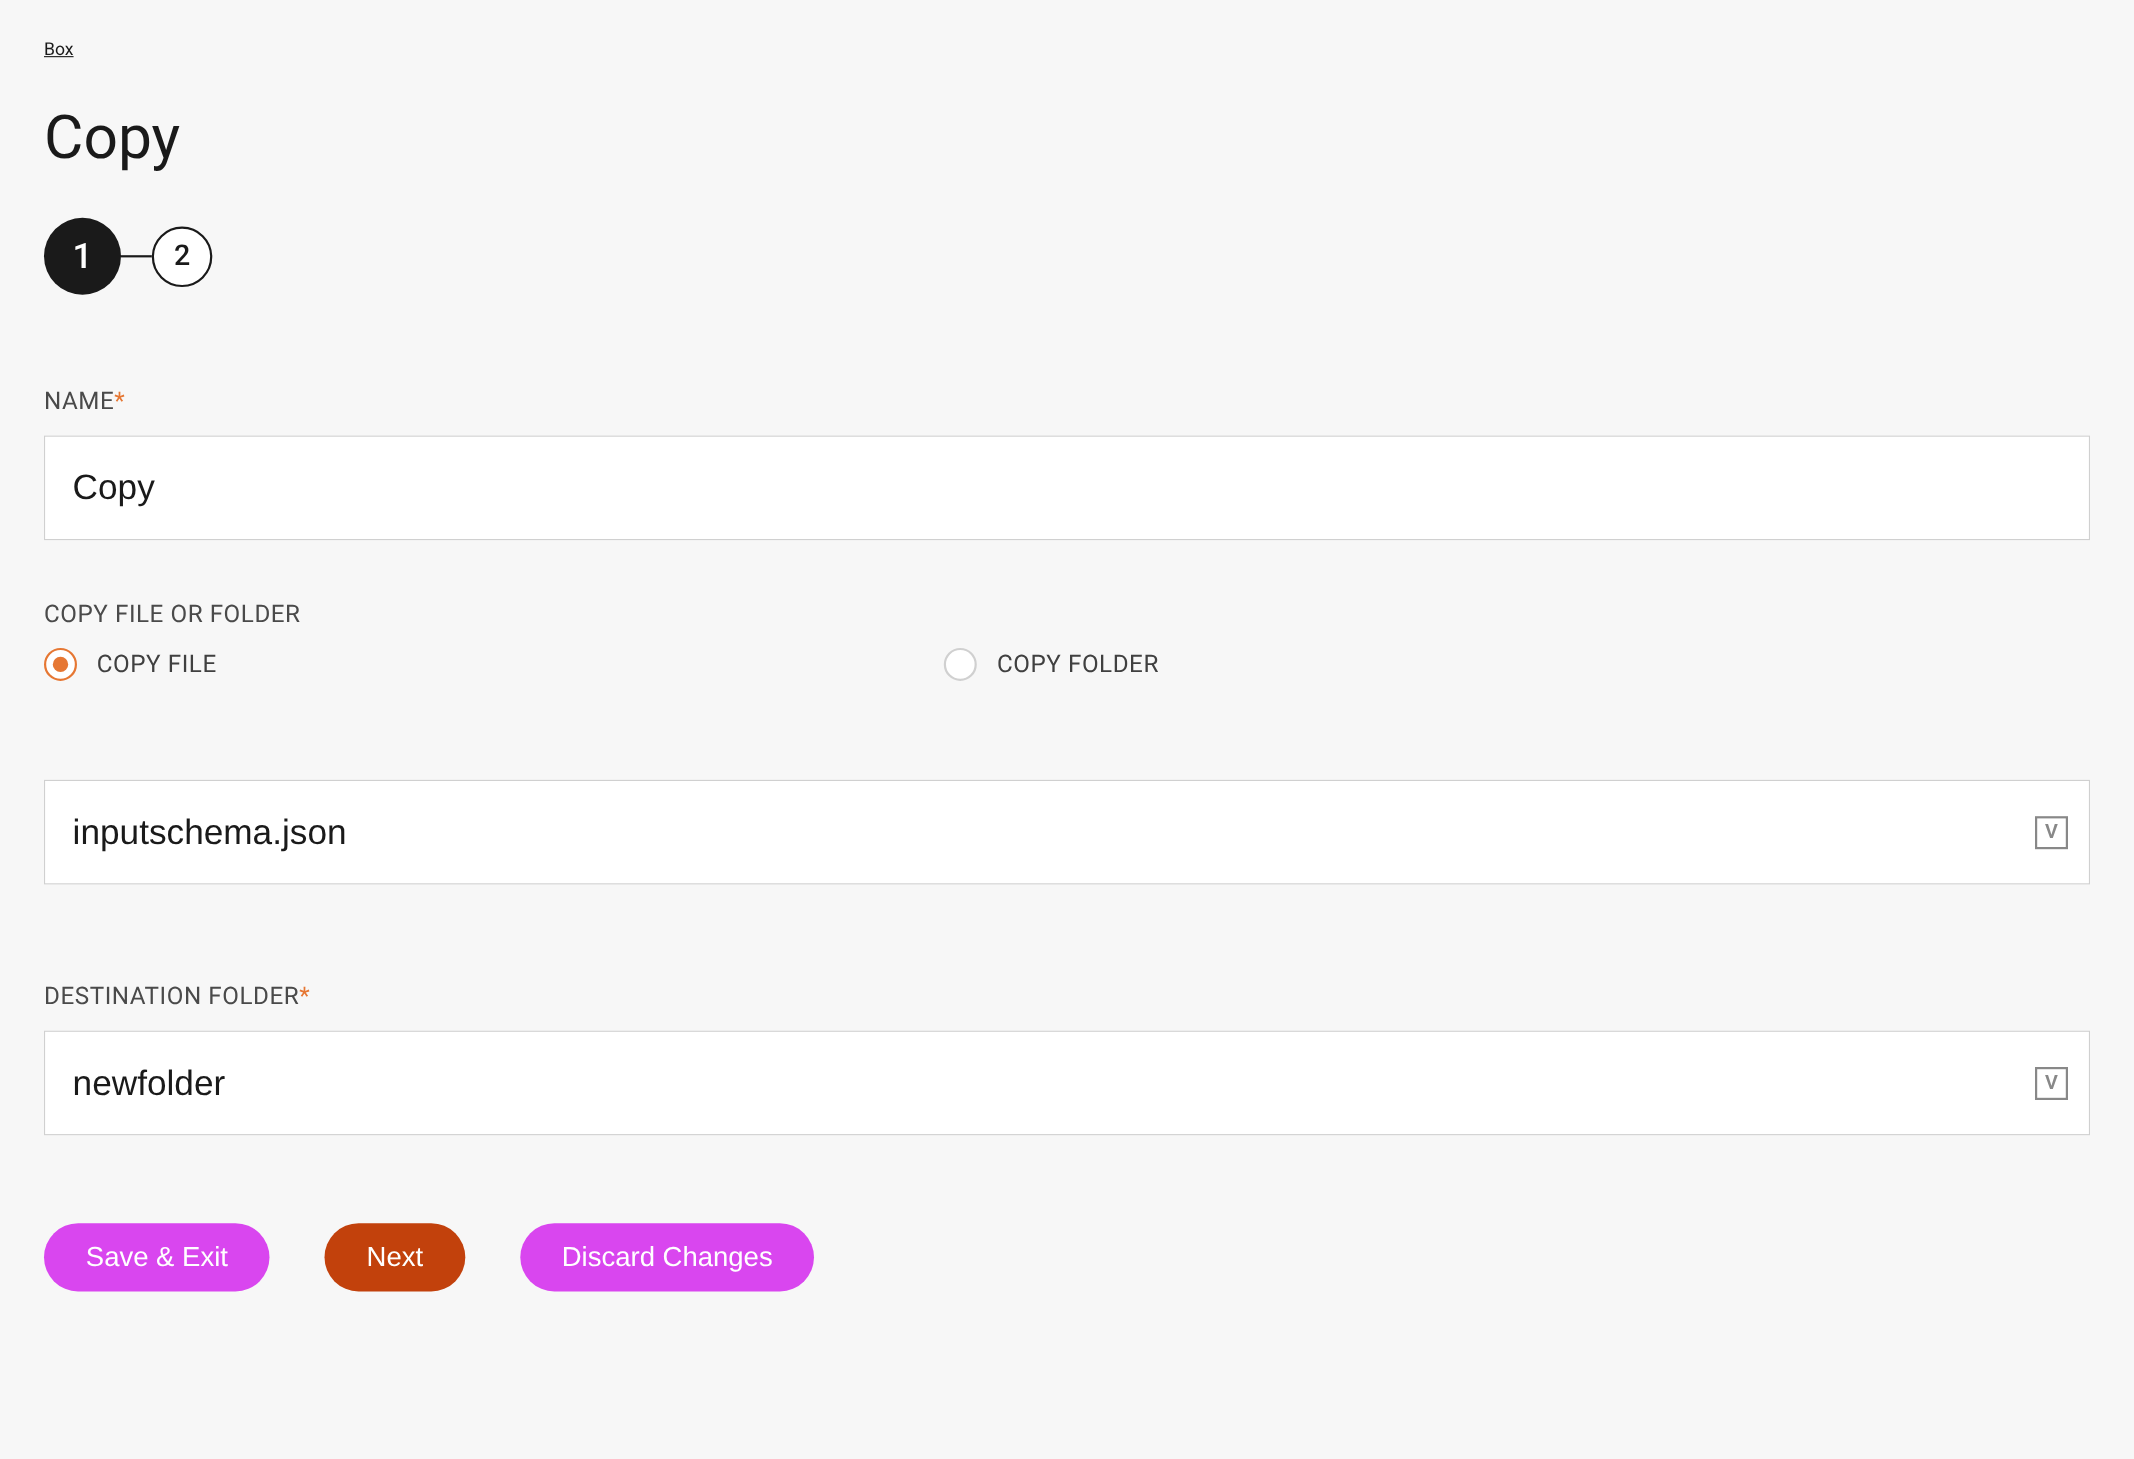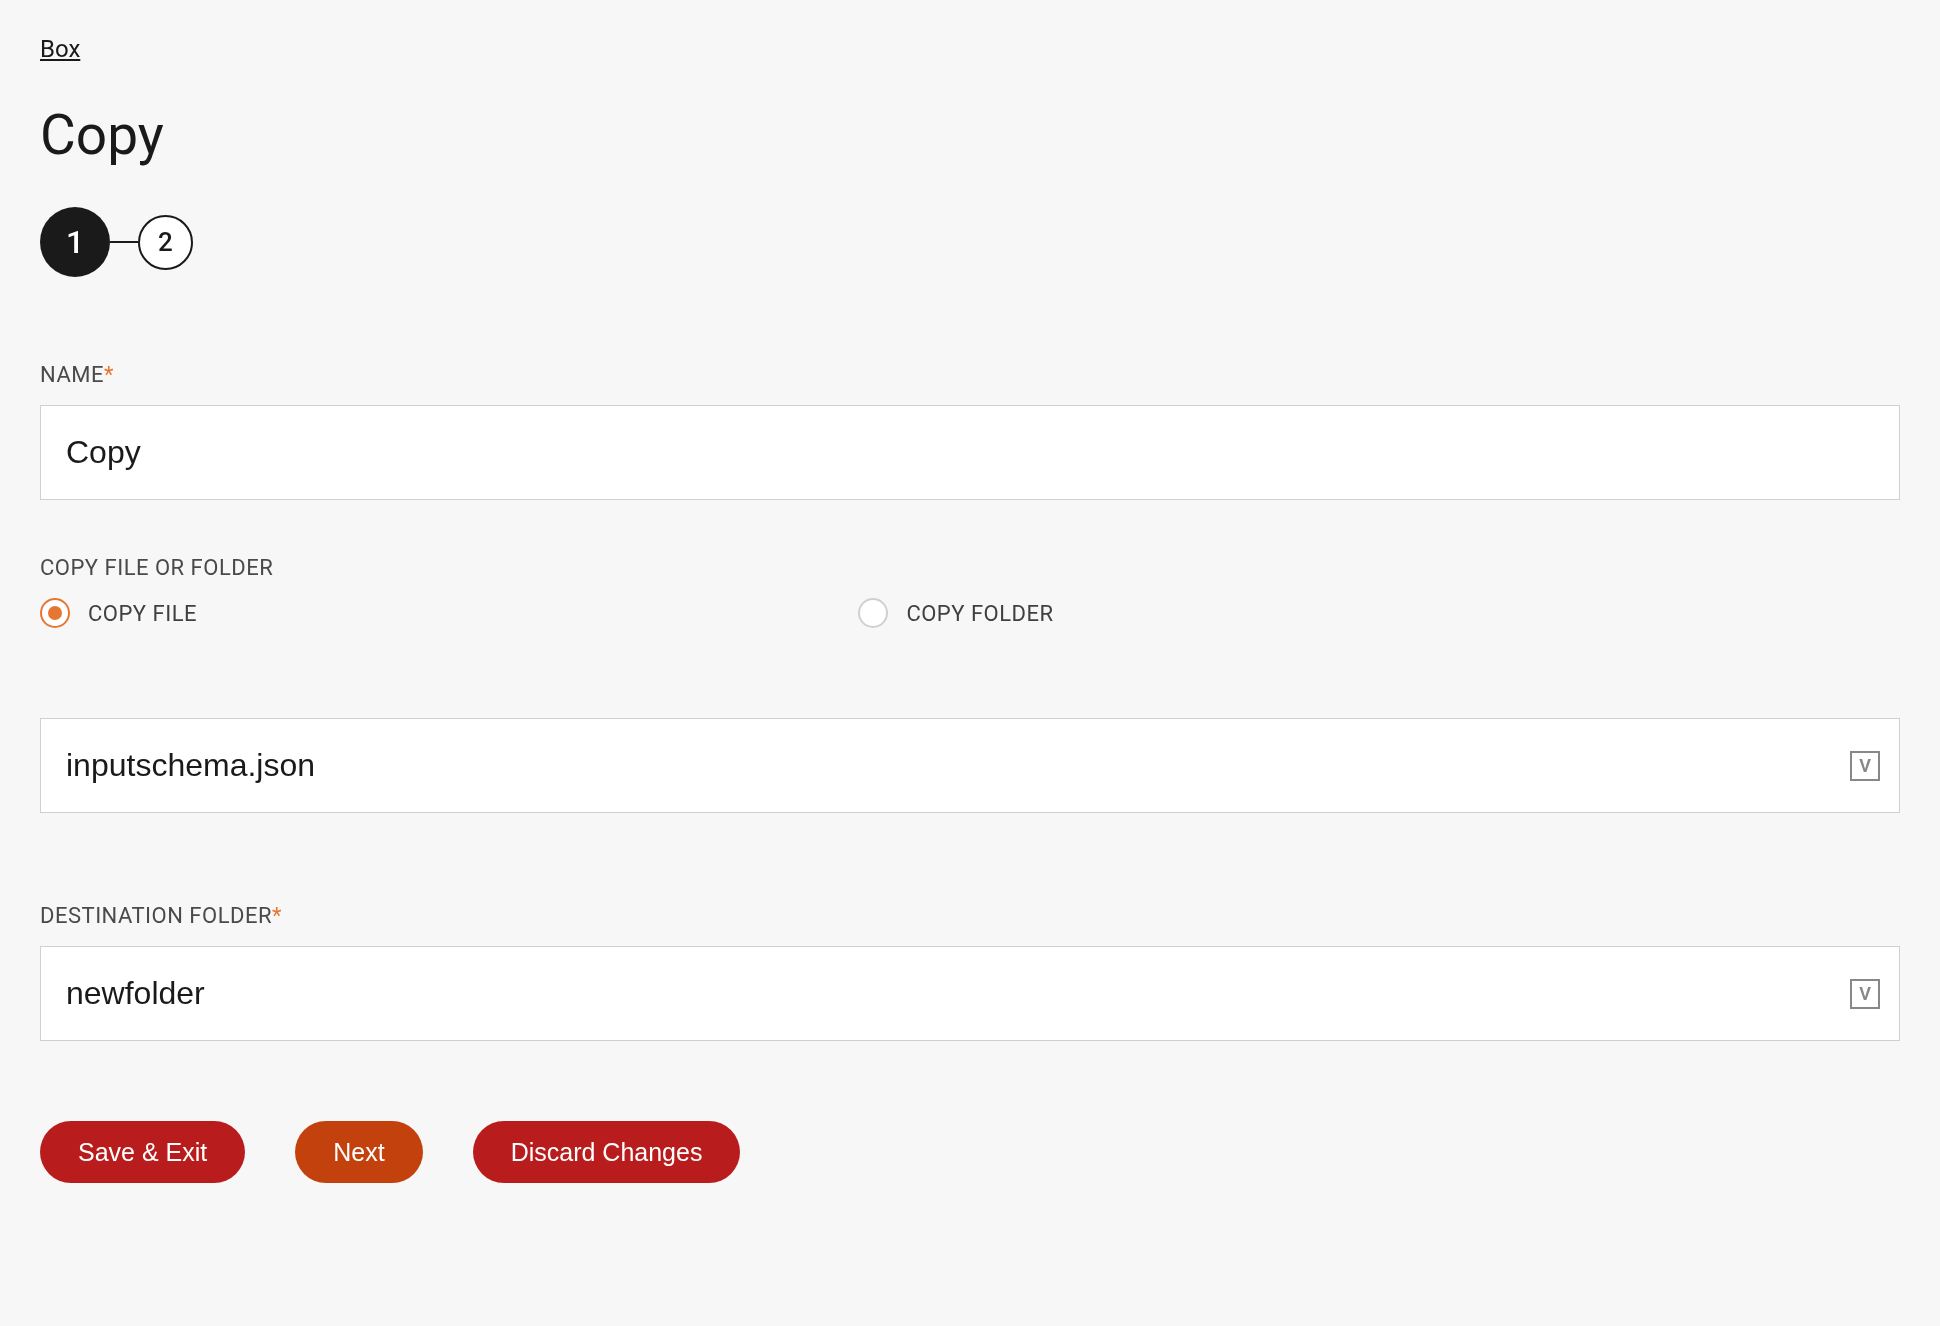--- a/index.html
+++ b/index.html
@@ -9,21 +9,21 @@
     }
     body {
       font-family: -apple-system, BlinkMacSystemFont, "Segoe UI", Roboto, "Helvetica Neue", Arial, sans-serif;
       background-color: #f7f7f7;
       padding: 35px 40px;
       width: 1940px;
     }
     .breadcrumb-link {
       color: #1a1a1a;
       text-decoration: underline;
-      font-size: 24px;
+      font-size: 16px;
     }
     .page-title {
       font-size: 55px;
       font-weight: 400;
       color: #1a1a1a;
       margin-top: 40px;
       margin-bottom: 40px;
     }
     .stepper {
       display: flex;
@@ -150,21 +150,21 @@
       border: none;
       border-radius: 31px;
       font-size: 25px;
       font-weight: 500;
       cursor: pointer;
       display: flex;
       align-items: center;
       justify-content: center;
     }
     .btn-gray {
-      background-color: #b91c1c;
+      background-color: #d946ef;
       color: #ffffff;
       text-align: right;
     }
     .btn-orange {
       background-color: #c2410c;
       color: #ffffff;
     }
     .section-spacer {
       margin-bottom: 90px;
     }

